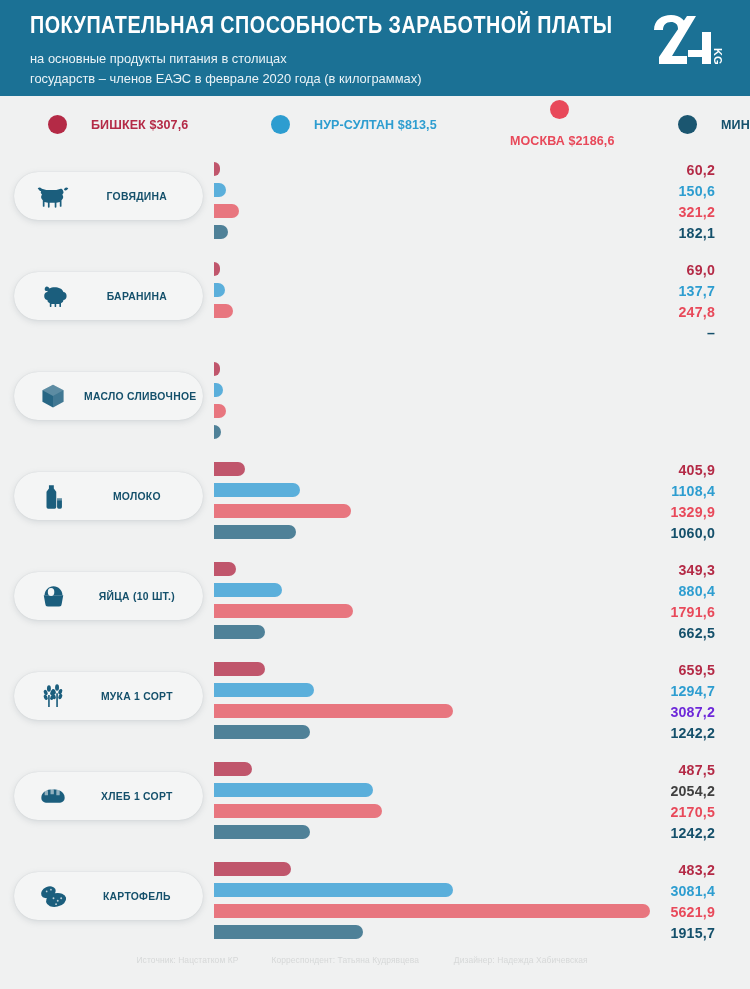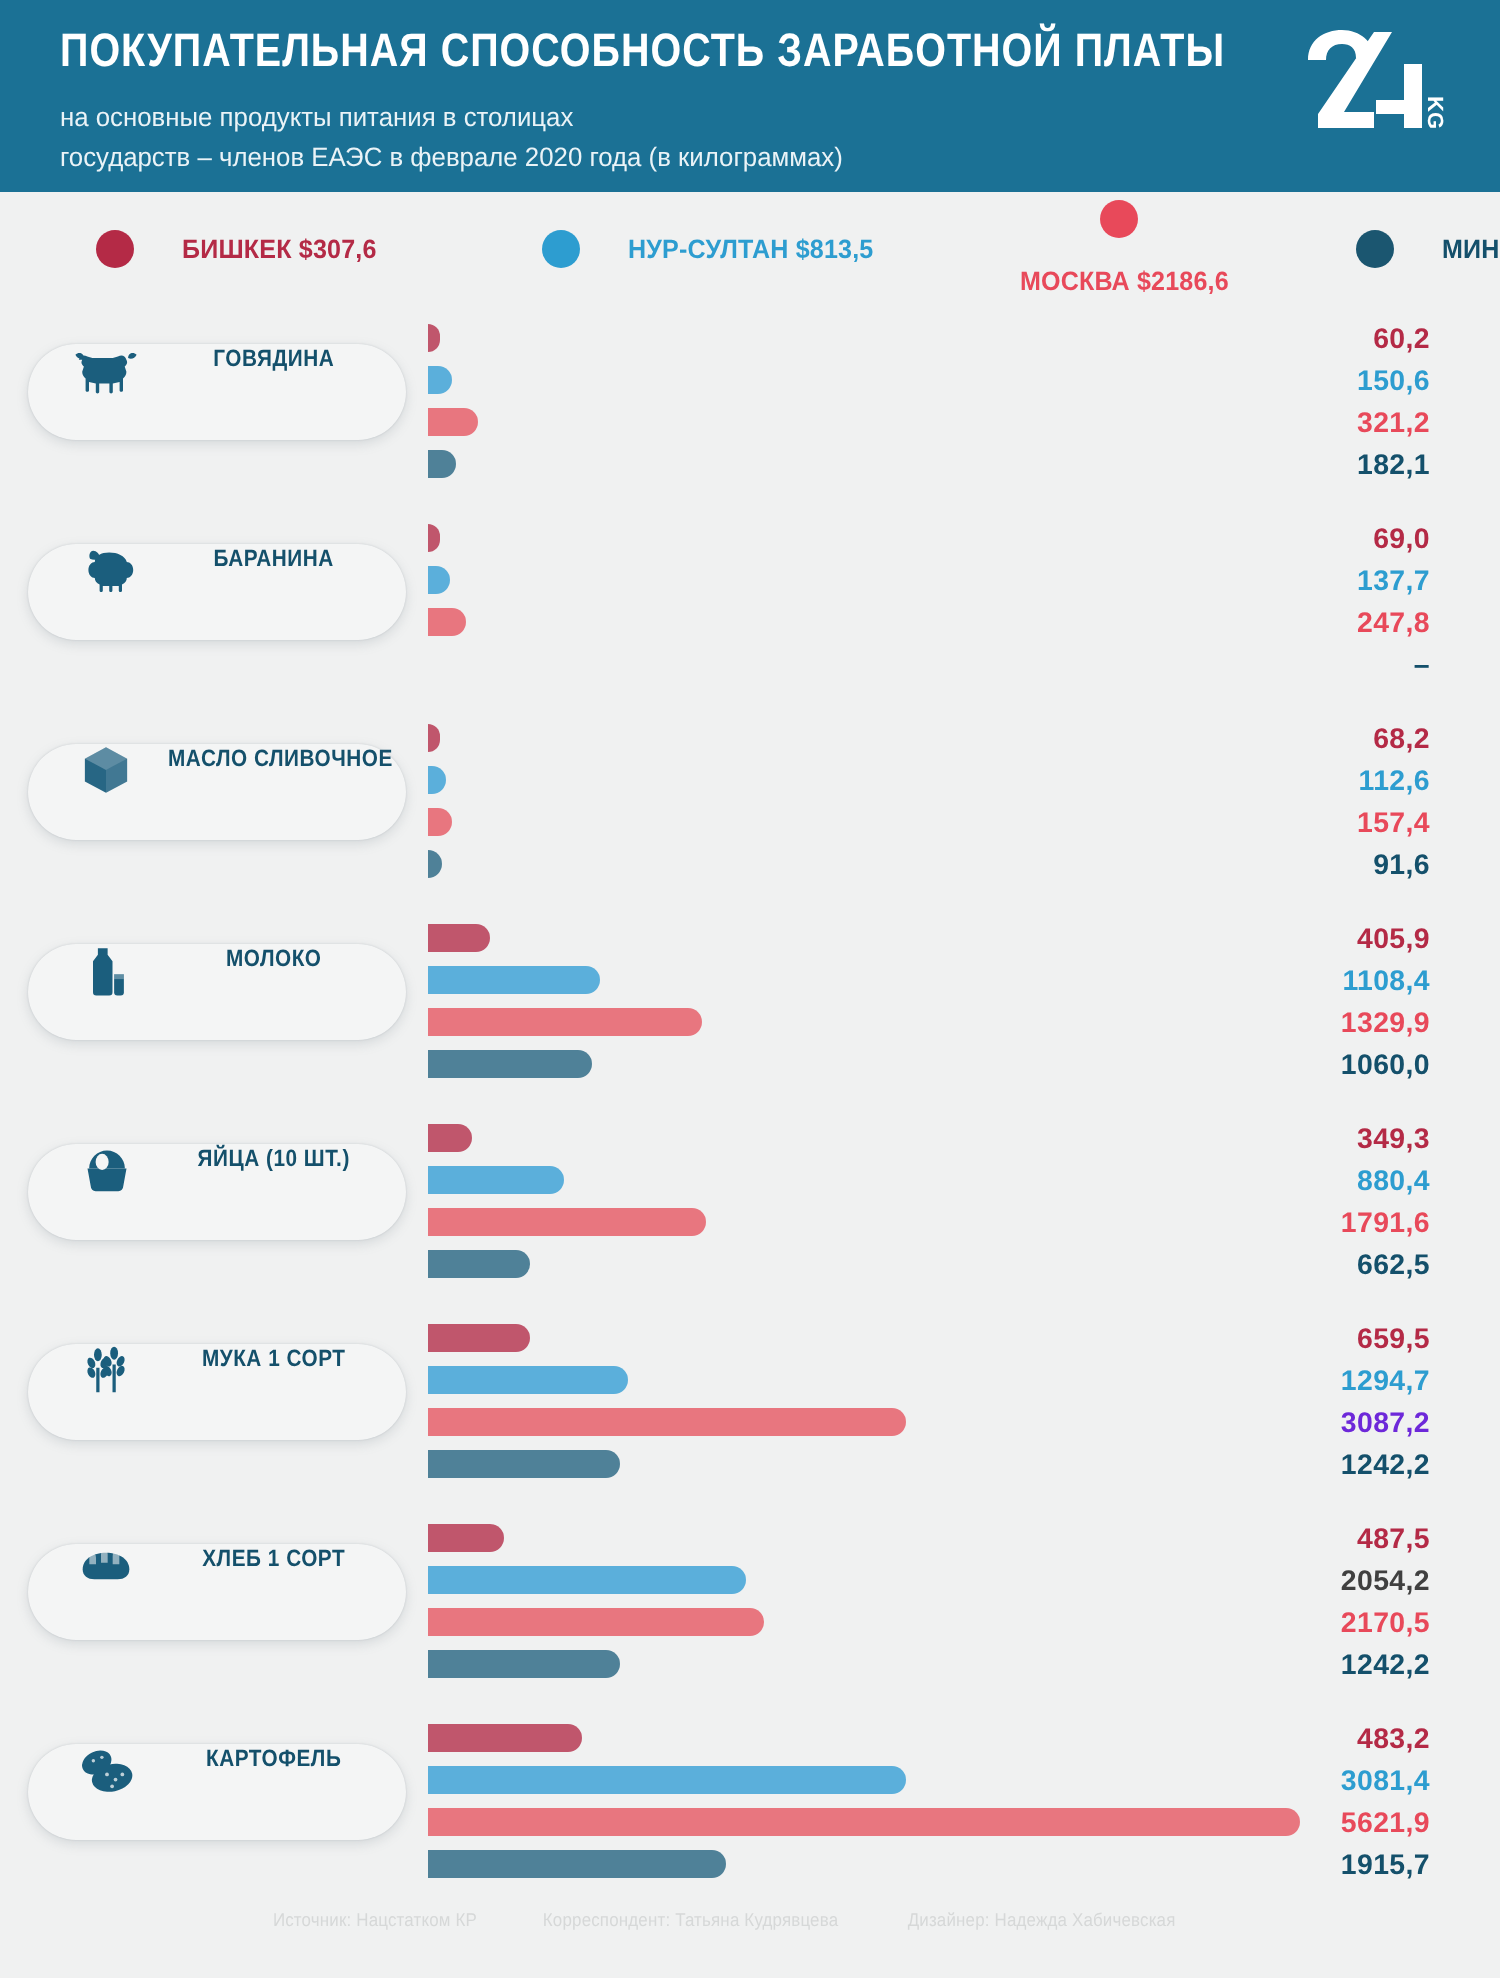--- a/index.html
+++ b/index.html
@@ -81,21 +81,21 @@
 
   .pill {
     position: absolute;
     left: 14px;
     top: 20px;
     width: 189px; height: 48px;
     background: #f4f5f5;
     border-radius: 24px;
     box-shadow: 0 2px 6px rgba(120,130,140,0.22), 0 0 1px rgba(120,130,140,0.3);
     display: flex;
-    align-items: flex-start;
+    align-items: center;
   }
   .pill-icon {
     width: 46px;
     flex: 0 0 auto;
     display: flex;
     align-items: center;
     justify-content: center;
     margin-left: 16px;
     color: #1b5e7d;
   }
@@ -279,26 +279,20 @@
         <div class="barline">
           <div class="bar" style="background: rgb(91, 175, 219); width: 8.73256px;"></div>
         </div>
         <div class="barline">
           <div class="bar" style="background: rgb(232, 118, 127); width: 12.207px;"></div>
         </div>
         <div class="barline">
           <div class="bar" style="background: rgb(79, 129, 152); width: 7.10393px;"></div>
         </div>
       </div>
-      <div class="values">
-        <div class="value" style="color: rgb(180, 42, 70);">68,2</div>
-        <div class="value" style="color: rgb(45, 157, 208);">112,6</div>
-        <div class="value" style="color: rgb(232, 73, 90);">157,4</div>
-        <div class="value" style="color: rgb(20, 80, 107);">91,6</div>
-      </div>
     </div>
     <div class="row">
       <div class="pill">
         <span class="pill-icon">
           <svg viewBox="0 0 32 32" width="26" height="27">
             <path fill="currentColor" d="M11 2h6v4l3 4v19a2 2 0 0 1-2 2h-8a2 2 0 0 1-2-2V10l3-4z"></path>
             <path fill="currentColor" d="M21 18h6v11a2 2 0 0 1-2 2h-2a2 2 0 0 1-2-2z"></path>
             <path fill="#ffffff" opacity="0.3" d="M21 18h6v3h-6z"></path>
           </svg>
         </span>

